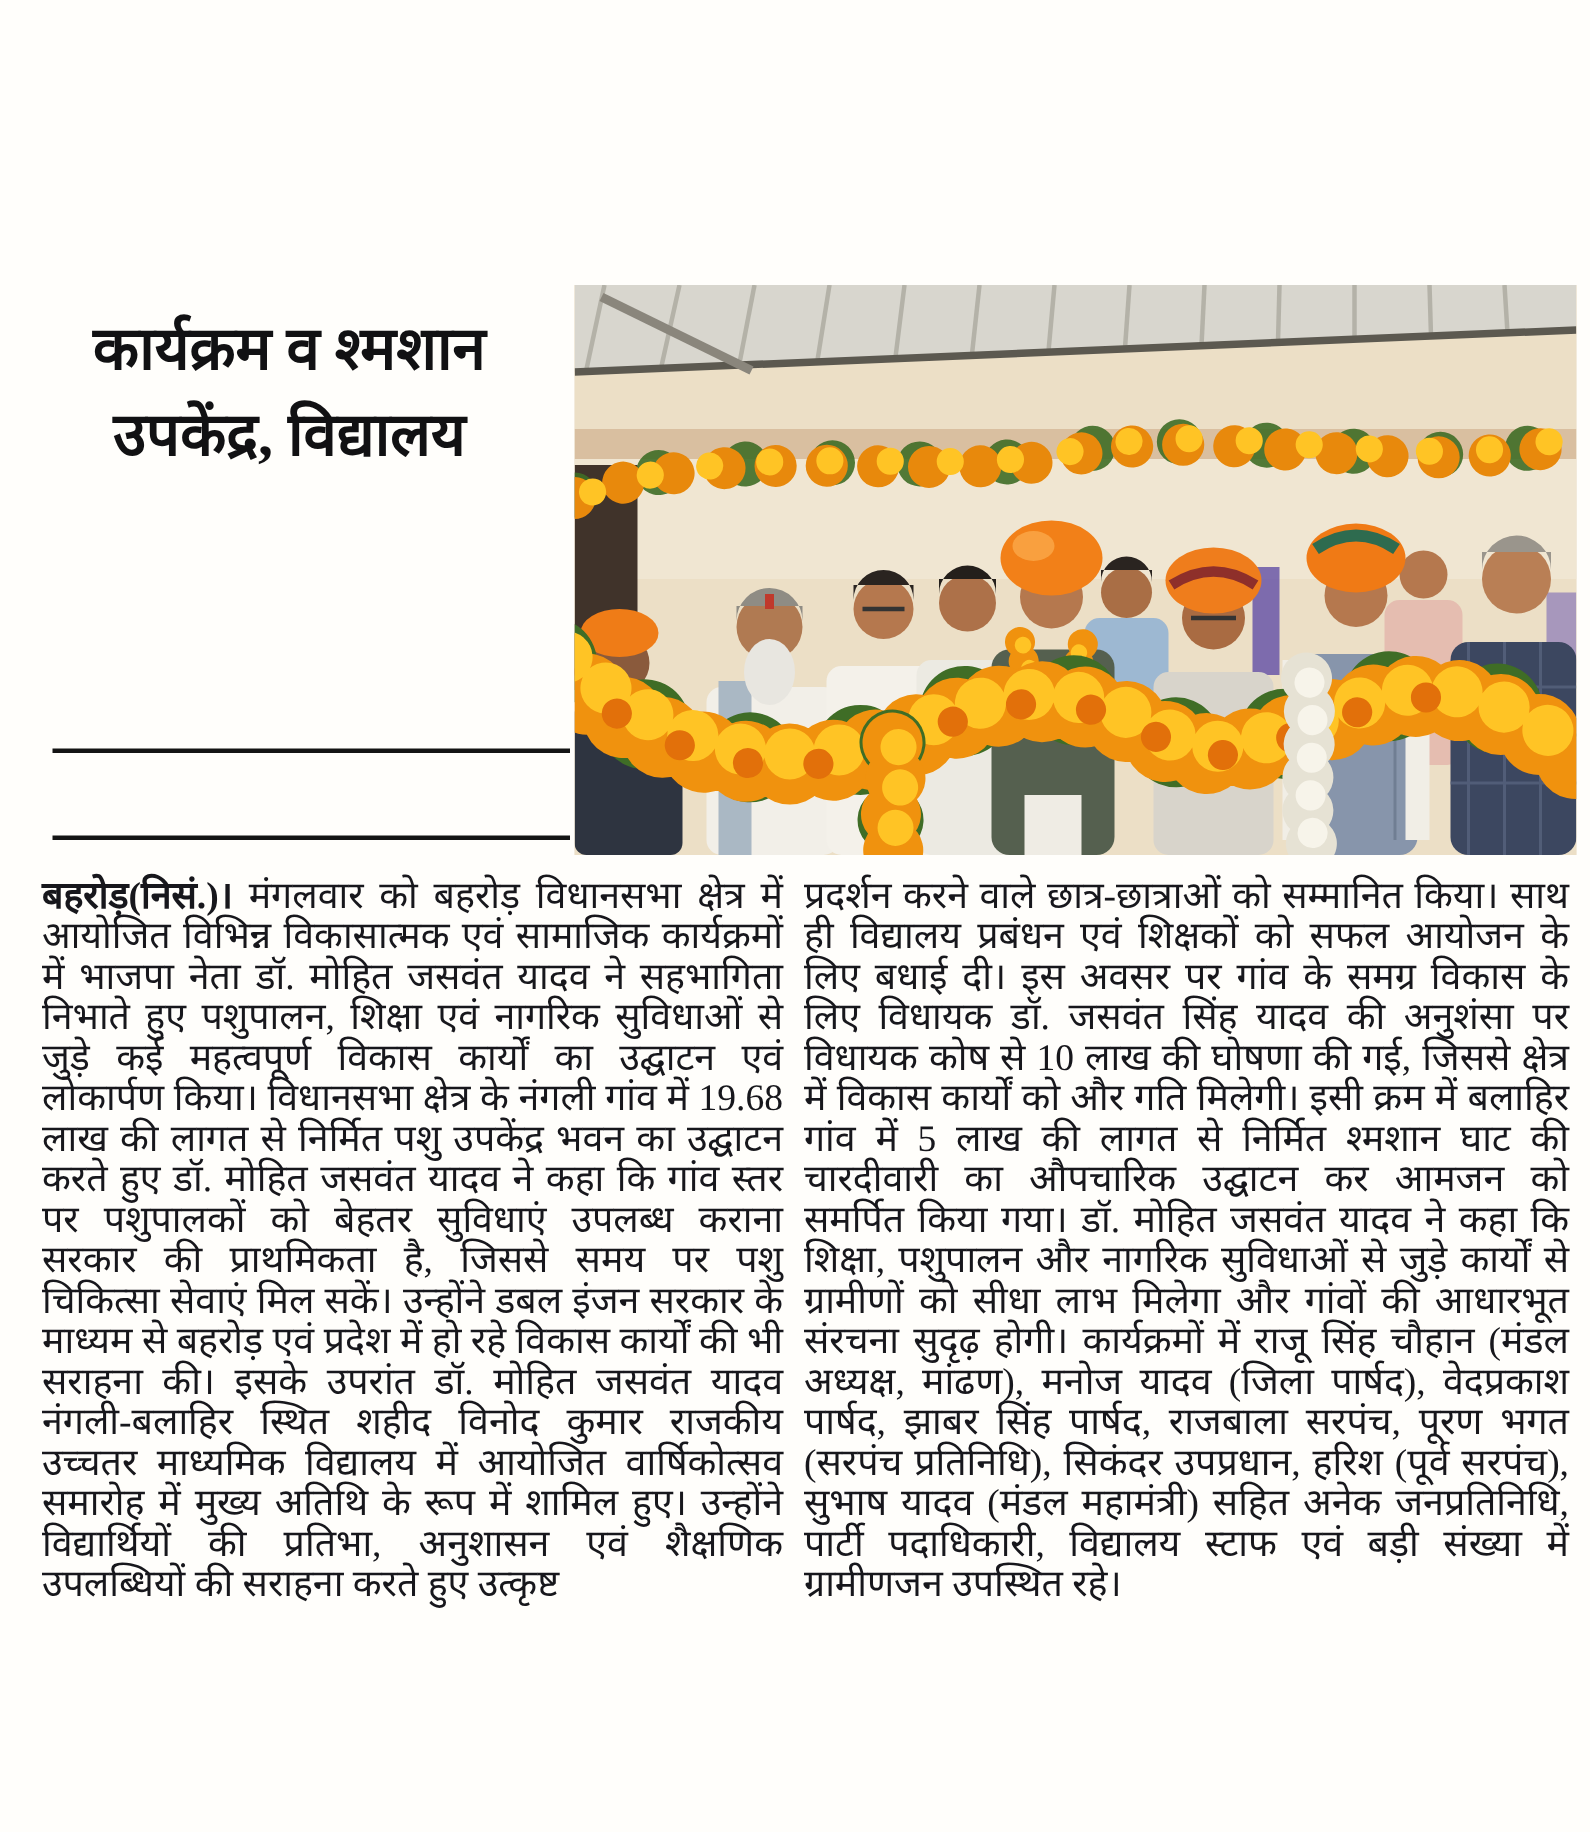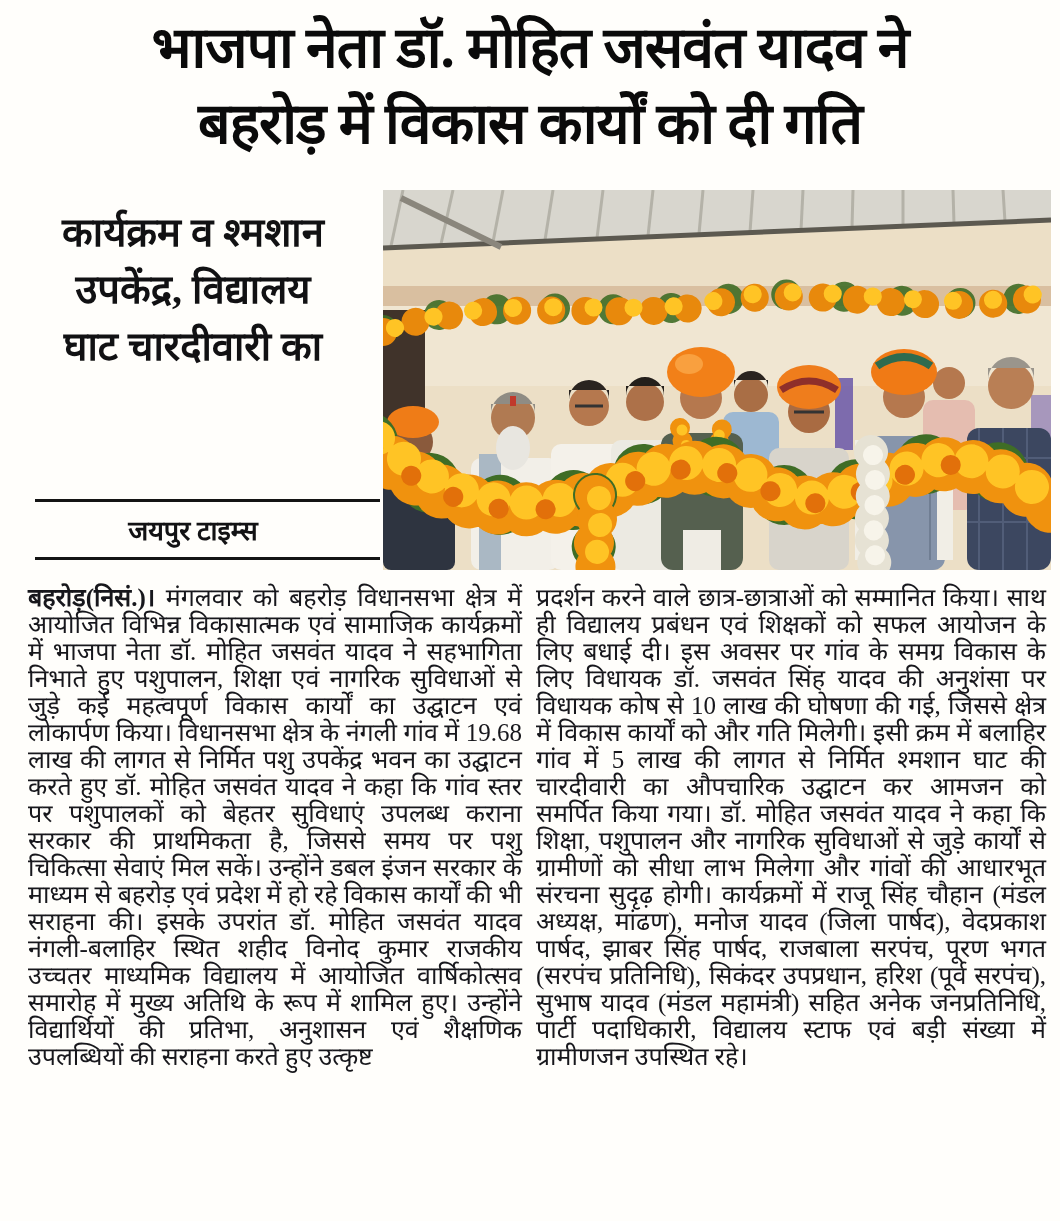--- a/index.html
+++ b/index.html
@@ -37,33 +37,27 @@
   }
   .col1{left:28px;width:494px;}
   .col2{left:536px;width:510px;}
   .dateline{font-weight:bold;}
 </style>
 </head>
 <body>
 
 <div class="page">
 
-  <div class="headline">
-    <div>भाजपा नेता डॉ. मोहित जसवंत यादव ने</div>
-    <div>बहरोड़ में विकास कार्यों को दी गति</div>
-  </div>
 
   <div class="subheadline">
     <div>कार्यक्रम व श्मशान</div>
     <div>उपकेंद्र, विद्यालय</div>
-    <div>घाट चारदीवारी का</div>
   </div>
 
   <div class="rule rule-top"></div>
-  <div class="byline">जयपुर टाइम्स</div>
   <div class="rule rule-bottom"></div>
 
   <div class="photo-frame">
     <svg viewBox="0 0 668 380" preserveAspectRatio="none">
 
       <g>
         <rect x="0" y="0" width="668" height="380" fill="#ecdfc6"></rect>
         <rect x="0" y="96" width="668" height="20" fill="#d9bfa0"></rect>
         <rect x="0" y="116" width="668" height="80" fill="#f0e6d2"></rect>
         <rect x="0" y="120" width="42" height="150" fill="#40332a"></rect>

